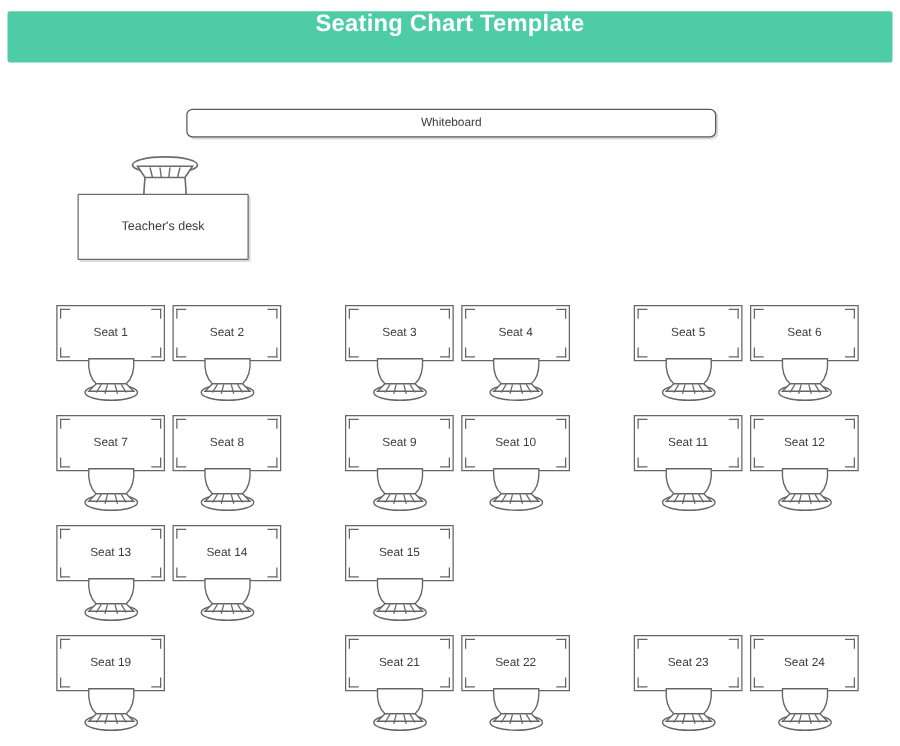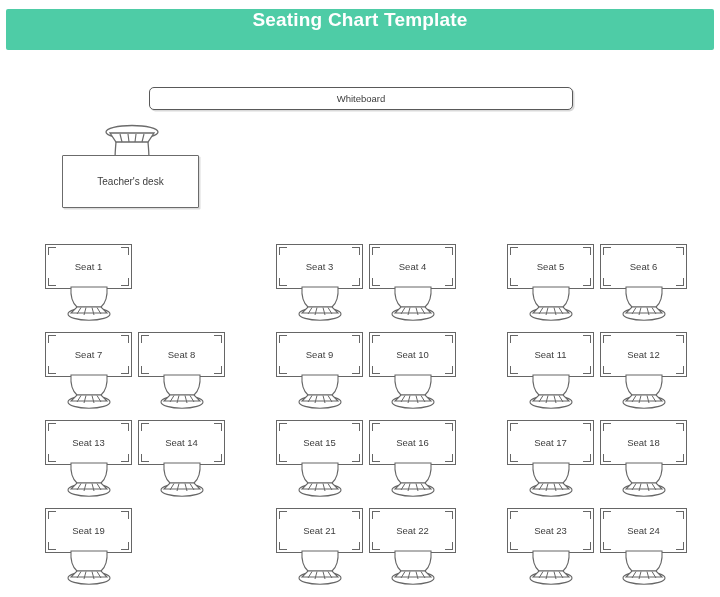--- a/index.html
+++ b/index.html
@@ -203,20 +203,40 @@
               <path d="M5 0 Q4 14 11 20 L35 20 Q42 14 41 0 Z" fill="#ffffff" stroke="#666666" stroke-width="1.1"></path>
               <ellipse cx="23" cy="27" rx="21" ry="6.2" fill="#ffffff" stroke="#666666" stroke-width="1.1"></ellipse>
               <path d="M11 20 L35 20 L41 26 L5 26 Z" fill="#ffffff" stroke="#666666" stroke-width="1.1"></path>
               <line x1="15" y1="20.5" x2="11" y2="27" stroke="#666666" stroke-width="1"></line>
               <line x1="20" y1="20.5" x2="18" y2="28" stroke="#666666" stroke-width="1"></line>
               <line x1="26" y1="20.5" x2="28" y2="28" stroke="#666666" stroke-width="1"></line>
               <line x1="31" y1="20.5" x2="35" y2="27" stroke="#666666" stroke-width="1"></line>
             </svg>
           </div>
         </div>
+        <div class="seat-unit" style="left: 93px;">
+          <div class="seat-desk">
+            <div class="leg tl"></div>
+            <div class="leg tr"></div>
+            <div class="leg bl"></div>
+            <div class="leg br"></div>
+            <span class="seat-label">Seat 2</span>
+          </div>
+          <div class="seat-chair">
+            <svg width="46" height="34" viewBox="0 0 46 34">
+              <path d="M5 0 Q4 14 11 20 L35 20 Q42 14 41 0 Z" fill="#ffffff" stroke="#666666" stroke-width="1.1"></path>
+              <ellipse cx="23" cy="27" rx="21" ry="6.2" fill="#ffffff" stroke="#666666" stroke-width="1.1"></ellipse>
+              <path d="M11 20 L35 20 L41 26 L5 26 Z" fill="#ffffff" stroke="#666666" stroke-width="1.1"></path>
+              <line x1="15" y1="20.5" x2="11" y2="27" stroke="#666666" stroke-width="1"></line>
+              <line x1="20" y1="20.5" x2="18" y2="28" stroke="#666666" stroke-width="1"></line>
+              <line x1="26" y1="20.5" x2="28" y2="28" stroke="#666666" stroke-width="1"></line>
+              <line x1="31" y1="20.5" x2="35" y2="27" stroke="#666666" stroke-width="1"></line>
+            </svg>
+          </div>
+        </div>
       </div>
       <div class="seat-group" style="left: 276px;">
         <div class="seat-unit" style="left: 0px;">
           <div class="seat-desk">
             <div class="leg tl"></div>
             <div class="leg tr"></div>
             <div class="leg bl"></div>
             <div class="leg br"></div>
             <span class="seat-label">Seat 3</span>
           </div>
@@ -481,82 +501,22 @@
               <path d="M5 0 Q4 14 11 20 L35 20 Q42 14 41 0 Z" fill="#ffffff" stroke="#666666" stroke-width="1.1"></path>
               <ellipse cx="23" cy="27" rx="21" ry="6.2" fill="#ffffff" stroke="#666666" stroke-width="1.1"></ellipse>
               <path d="M11 20 L35 20 L41 26 L5 26 Z" fill="#ffffff" stroke="#666666" stroke-width="1.1"></path>
               <line x1="15" y1="20.5" x2="11" y2="27" stroke="#666666" stroke-width="1"></line>
               <line x1="20" y1="20.5" x2="18" y2="28" stroke="#666666" stroke-width="1"></line>
               <line x1="26" y1="20.5" x2="28" y2="28" stroke="#666666" stroke-width="1"></line>
               <line x1="31" y1="20.5" x2="35" y2="27" stroke="#666666" stroke-width="1"></line>
             </svg>
           </div>
         </div>
-        <div class="seat-unit" style="left: 93px;">
-          <div class="seat-desk">
-            <div class="leg tl"></div>
-            <div class="leg tr"></div>
-            <div class="leg bl"></div>
-            <div class="leg br"></div>
-            <span class="seat-label">Seat 16</span>
-          </div>
-          <div class="seat-chair">
-            <svg width="46" height="34" viewBox="0 0 46 34">
-              <path d="M5 0 Q4 14 11 20 L35 20 Q42 14 41 0 Z" fill="#ffffff" stroke="#666666" stroke-width="1.1"></path>
-              <ellipse cx="23" cy="27" rx="21" ry="6.2" fill="#ffffff" stroke="#666666" stroke-width="1.1"></ellipse>
-              <path d="M11 20 L35 20 L41 26 L5 26 Z" fill="#ffffff" stroke="#666666" stroke-width="1.1"></path>
-              <line x1="15" y1="20.5" x2="11" y2="27" stroke="#666666" stroke-width="1"></line>
-              <line x1="20" y1="20.5" x2="18" y2="28" stroke="#666666" stroke-width="1"></line>
-              <line x1="26" y1="20.5" x2="28" y2="28" stroke="#666666" stroke-width="1"></line>
-              <line x1="31" y1="20.5" x2="35" y2="27" stroke="#666666" stroke-width="1"></line>
-            </svg>
-          </div>
-        </div>
       </div>
       <div class="seat-group" style="left: 507px;">
-        <div class="seat-unit" style="left: 0px;">
-          <div class="seat-desk">
-            <div class="leg tl"></div>
-            <div class="leg tr"></div>
-            <div class="leg bl"></div>
-            <div class="leg br"></div>
-            <span class="seat-label">Seat 17</span>
-          </div>
-          <div class="seat-chair">
-            <svg width="46" height="34" viewBox="0 0 46 34">
-              <path d="M5 0 Q4 14 11 20 L35 20 Q42 14 41 0 Z" fill="#ffffff" stroke="#666666" stroke-width="1.1"></path>
-              <ellipse cx="23" cy="27" rx="21" ry="6.2" fill="#ffffff" stroke="#666666" stroke-width="1.1"></ellipse>
-              <path d="M11 20 L35 20 L41 26 L5 26 Z" fill="#ffffff" stroke="#666666" stroke-width="1.1"></path>
-              <line x1="15" y1="20.5" x2="11" y2="27" stroke="#666666" stroke-width="1"></line>
-              <line x1="20" y1="20.5" x2="18" y2="28" stroke="#666666" stroke-width="1"></line>
-              <line x1="26" y1="20.5" x2="28" y2="28" stroke="#666666" stroke-width="1"></line>
-              <line x1="31" y1="20.5" x2="35" y2="27" stroke="#666666" stroke-width="1"></line>
-            </svg>
-          </div>
-        </div>
-        <div class="seat-unit" style="left: 93px;">
-          <div class="seat-desk">
-            <div class="leg tl"></div>
-            <div class="leg tr"></div>
-            <div class="leg bl"></div>
-            <div class="leg br"></div>
-            <span class="seat-label">Seat 18</span>
-          </div>
-          <div class="seat-chair">
-            <svg width="46" height="34" viewBox="0 0 46 34">
-              <path d="M5 0 Q4 14 11 20 L35 20 Q42 14 41 0 Z" fill="#ffffff" stroke="#666666" stroke-width="1.1"></path>
-              <ellipse cx="23" cy="27" rx="21" ry="6.2" fill="#ffffff" stroke="#666666" stroke-width="1.1"></ellipse>
-              <path d="M11 20 L35 20 L41 26 L5 26 Z" fill="#ffffff" stroke="#666666" stroke-width="1.1"></path>
-              <line x1="15" y1="20.5" x2="11" y2="27" stroke="#666666" stroke-width="1"></line>
-              <line x1="20" y1="20.5" x2="18" y2="28" stroke="#666666" stroke-width="1"></line>
-              <line x1="26" y1="20.5" x2="28" y2="28" stroke="#666666" stroke-width="1"></line>
-              <line x1="31" y1="20.5" x2="35" y2="27" stroke="#666666" stroke-width="1"></line>
-            </svg>
-          </div>
-        </div>
       </div>
     </div>
     <div class="seat-row" style="top: 264px;">
       <div class="seat-group" style="left: 45px;">
         <div class="seat-unit" style="left: 0px;">
           <div class="seat-desk">
             <div class="leg tl"></div>
             <div class="leg tr"></div>
             <div class="leg bl"></div>
             <div class="leg br"></div>

